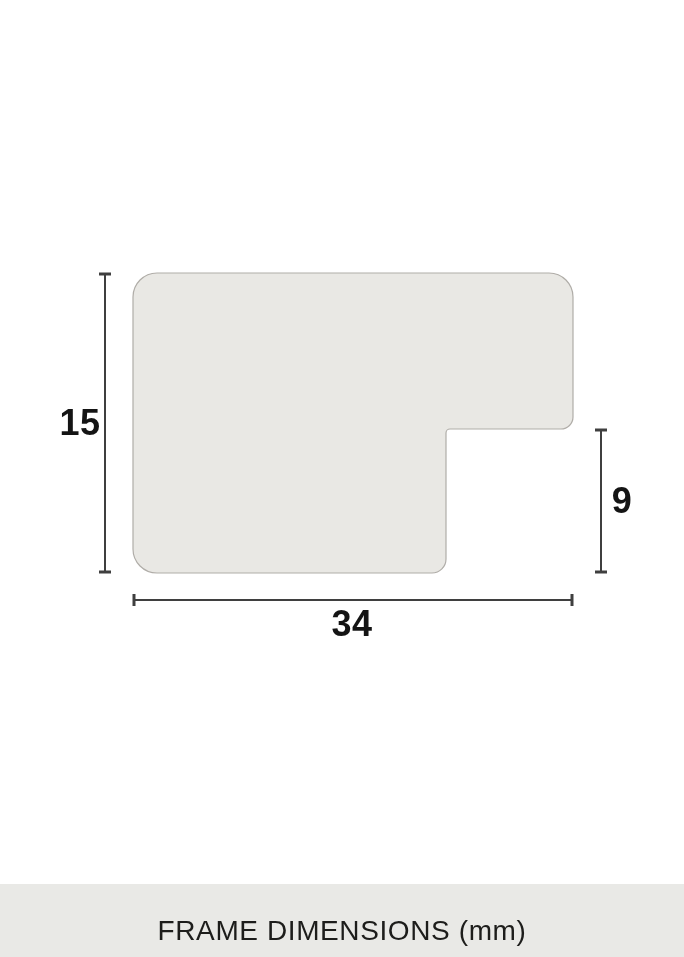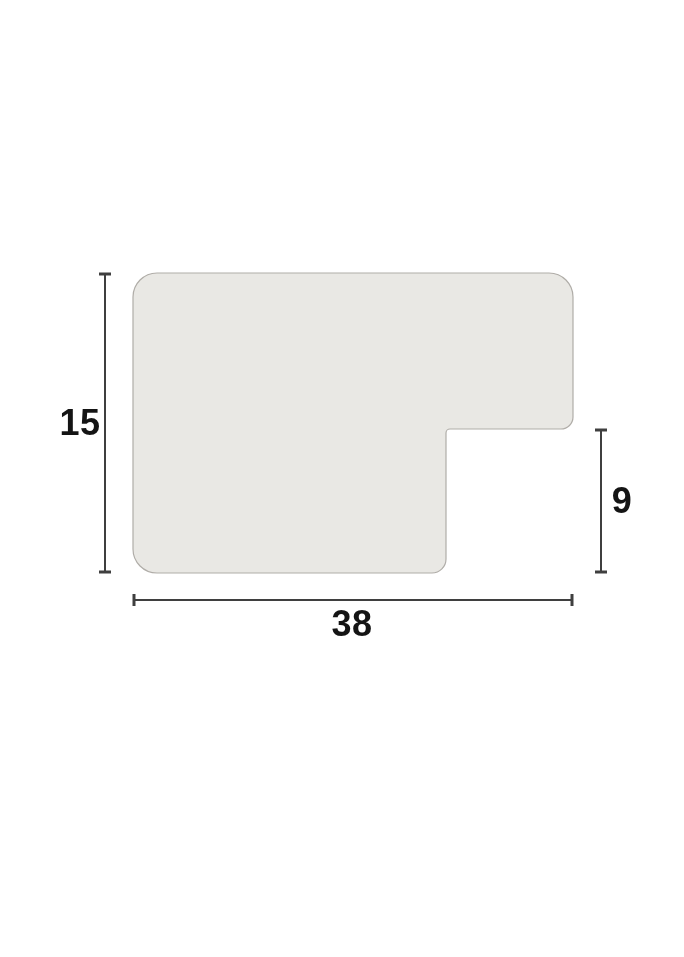--- a/index.html
+++ b/index.html
@@ -125,17 +125,20 @@
         <line class="dim-line" x1="134" y1="600" x2="572" y2="600"></line>
         <line class="dim-tick" x1="134" y1="594" x2="134" y2="606"></line>
         <line class="dim-tick" x1="572" y1="594" x2="572" y2="606"></line>
       </g>
     </svg>
 
     <div class="dim-label dim-label-height">15</div>
 
     <div class="dim-label dim-label-depth">9</div>
 
-    <div class="dim-label dim-label-width">38</div>
+    <div class="dim-label dim-label-width">34</div>
   </div>
 
+  <div class="caption-band">
+    <div class="caption-text">FRAME DIMENSIONS (mm)</div>
+  </div>
 
 </div>
 
 </body></html>

